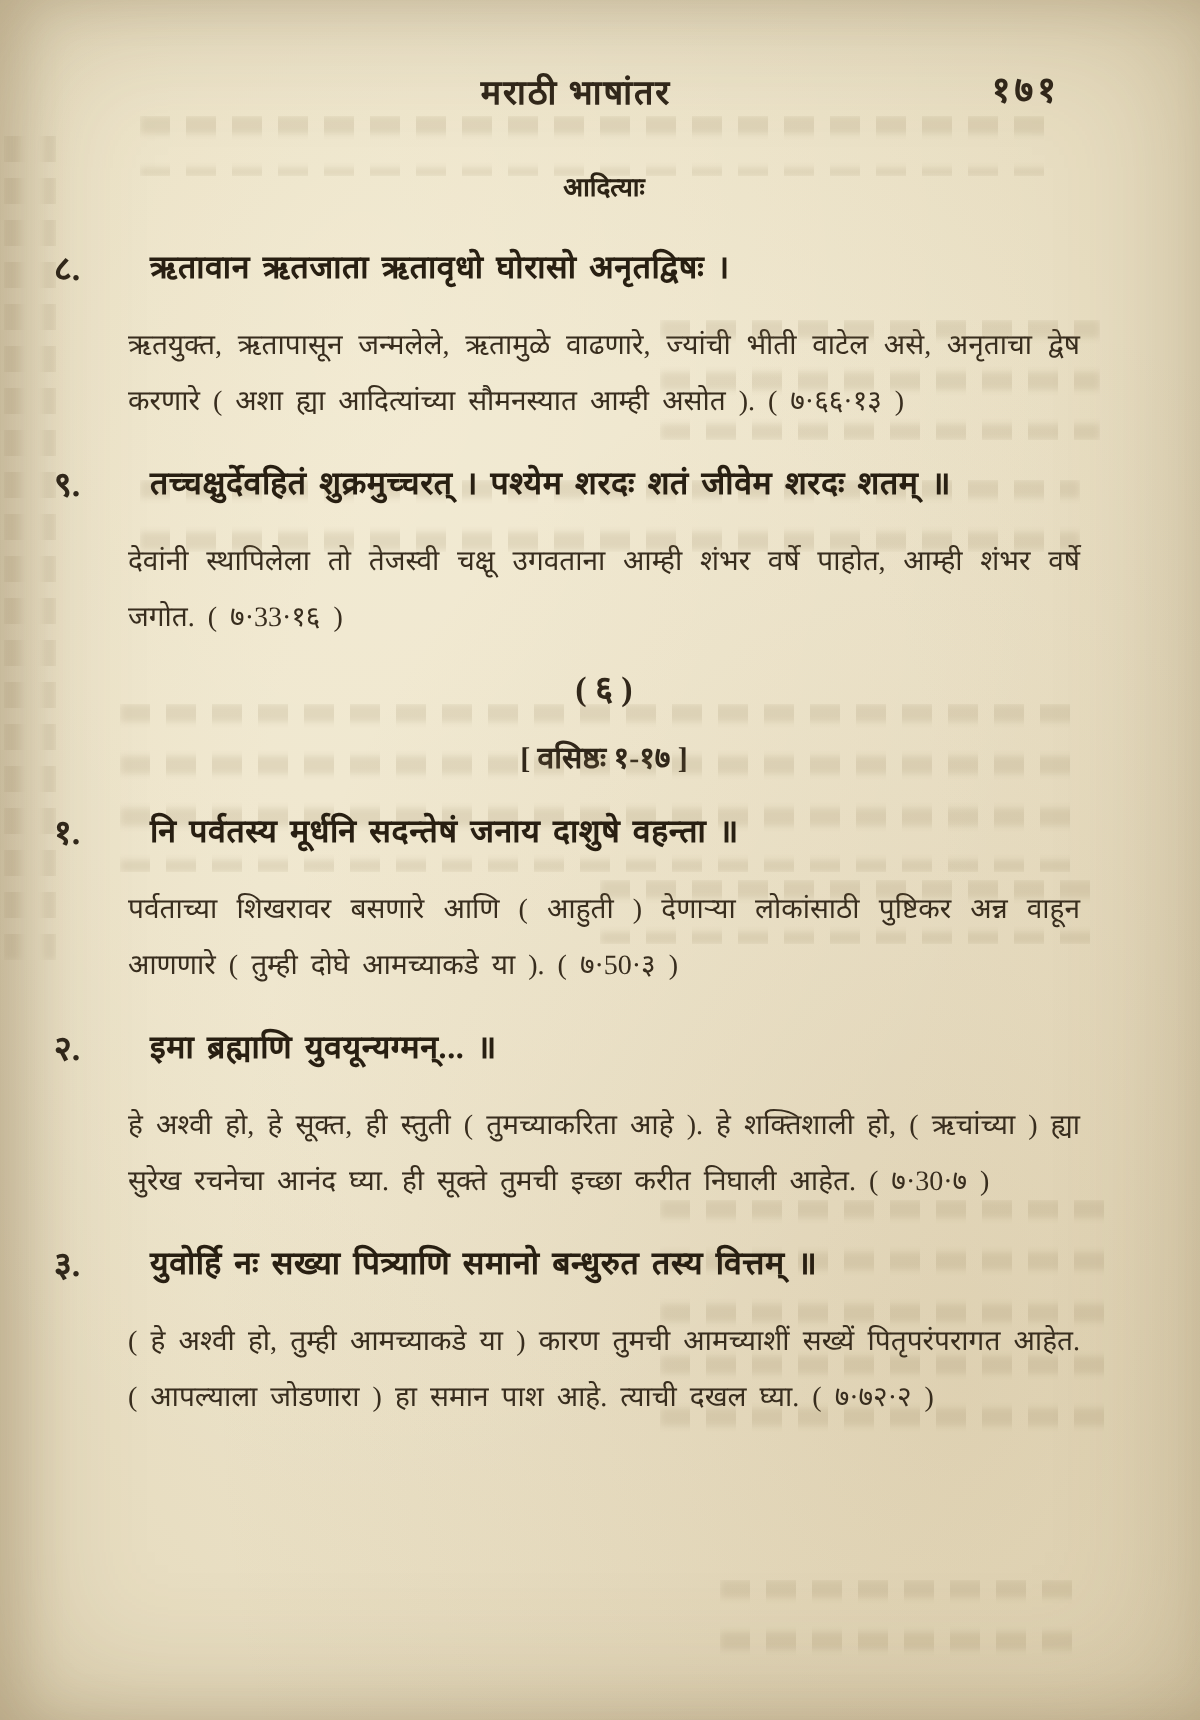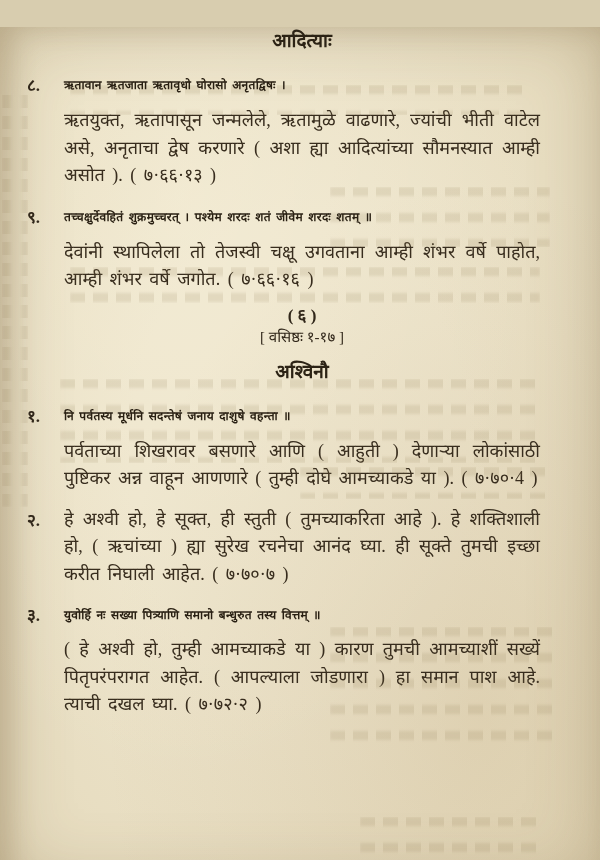--- a/index.html
+++ b/index.html
@@ -27,41 +27,41 @@
     font-size:17px;
     letter-spacing:1px;
     transform:translateX(-14px);
   }
   .page-num{
     position:absolute;right:-4px;top:32px;
     font-size:18px;font-weight:bold;letter-spacing:2px;
     transform:none;
   }
   .sec-heading{
-    margin:18px;text-align:center;font-size:19px;font-weight:bold;
+    margin:18px;text-align:center;font-size:13px;font-weight:bold;
     color:#2c2315;
   }
   .h1{margin-top:27px;}
   .h2{margin-top:11px;}
   .h3{margin-top:12px;}
   .group-num{margin-top:9px;text-align:center;font-size:17px;font-weight:bold;}
-  .attribution{text-align:center;font-size:15px;font-weight:normal;}
+  .attribution{margin-top:13px;text-align:center;font-size:15px;font-weight:bold;}
   .verse{position:relative;margin-top:13px;}
   .vnum{
     position:absolute;left:-37px;top:2px;
     font-size:17px;font-weight:bold;
   }
   .sanskrit{
-    margin:0;font-size:12px;font-weight:bold;line-height:29px;
+    margin:11px;font-size:16px;font-weight:bold;line-height:29px;
     color:#281f12;letter-spacing:0.3px;
     word-spacing:2px;
   }
   .trans{
     margin:7px 0 0 0;
-    font-size:18px;line-height:27.5px;
+    font-size:14px;line-height:27.5px;
     text-align:justify;
     color:#382d1e;
     word-spacing:3px;
   }
   .t-last{margin-top:6px;}
   
   .ghost{
     position:absolute;
     filter:blur(1.6px);
     opacity:0.5;
@@ -91,50 +91,54 @@
 
   <div class="ghost g-rows" style="left:70px;top:58px;width:460px;height:30px;"></div>
   <div class="ghost g-rows" style="left:330px;top:160px;width:220px;height:60px;"></div>
   <div class="ghost g-rows" style="left:70px;top:240px;width:470px;height:36px;"></div>
   <div class="ghost g-rows" style="left:60px;top:352px;width:480px;height:84px;"></div>
   <div class="ghost g-rows" style="left:300px;top:440px;width:250px;height:32px;"></div>
   <div class="ghost g-rows" style="left:330px;top:600px;width:230px;height:120px;"></div>
   <div class="ghost g-rows" style="left:360px;top:790px;width:180px;height:40px;"></div>
   <div class="ghost g-col" style="left:2px;top:60px;width:26px;height:420px;"></div>
 
+  <div class="running-head">
+    <span>मराठी भाषांतर</span>
+    <span class="page-num">१७१</span>
+  </div>
 
   <h2 class="sec-heading h1">आदित्याः</h2>
 
   <div class="verse">
     <span class="vnum">८.</span>
     <p class="sanskrit">ऋतावान ऋतजाता ऋतावृधो घोरासो अनृतद्विषः ।</p>
   </div>
   <p class="trans">ऋतयुक्त, ऋतापासून जन्मलेले, ऋतामुळे वाढणारे, ज्यांची भीती वाटेल असे, अनृताचा द्वेष करणारे ( अशा ह्या आदित्यांच्या सौमनस्यात आम्ही असोत ). ( ७·६६·१३ )</p>
 
 
   <div class="verse">
     <span class="vnum">९.</span>
     <p class="sanskrit">तच्चक्षुर्देवहितं शुक्रमुच्चरत् । पश्येम शरदः शतं जीवेम शरदः शतम् ॥</p>
   </div>
-  <p class="trans">देवांनी स्थापिलेला तो तेजस्वी चक्षू उगवताना आम्ही शंभर वर्षे पाहोत, आम्ही शंभर वर्षे जगोत. ( ७·६६·१६ )</p>
+  <p class="trans">देवांनी स्थापिलेला तो तेजस्वी चक्षू उगवताना आम्ही शंभर वर्षे पाहोत, आम्ही शंभर वर्षे जगोत. ( ७·33·१६ )</p>
 
   <div class="group-num">( ६ )</div>
   <div class="attribution">[ वसिष्ठः १-१७ ]</div>
-  <h2 class="sec-heading h3">अश्विनौ</h2>
 
   <div class="verse">
     <span class="vnum">१.</span>
     <p class="sanskrit">नि पर्वतस्य मूर्धनि सदन्तेषं जनाय दाशुषे वहन्ता ॥</p>
   </div>
-  <p class="trans">पर्वताच्या शिखरावर बसणारे आणि ( आहुती ) देणाऱ्या लोकांसाठी पुष्टिकर अन्न वाहून आणणारे ( तुम्ही दोघे आमच्याकडे या ). ( ७·७०·4 )</p>
+  <p class="trans">पर्वताच्या शिखरावर बसणारे आणि ( आहुती ) देणाऱ्या लोकांसाठी पुष्टिकर अन्न वाहून आणणारे ( तुम्ही दोघे आमच्याकडे या ). ( ७·50·३ )</p>
 
   <div class="verse">
     <span class="vnum">२.</span>
+    <p class="sanskrit">इमा ब्रह्माणि युवयून्यग्मन्... ॥</p>
   </div>
-  <p class="trans">हे अश्वी हो, हे सूक्त, ही स्तुती ( तुमच्याकरिता आहे ). हे शक्तिशाली हो, ( ऋचांच्या ) ह्या सुरेख रचनेचा आनंद घ्या. ही सूक्ते तुमची इच्छा करीत निघाली आहेत. ( ७·७०·७ )</p>
+  <p class="trans">हे अश्वी हो, हे सूक्त, ही स्तुती ( तुमच्याकरिता आहे ). हे शक्तिशाली हो, ( ऋचांच्या ) ह्या सुरेख रचनेचा आनंद घ्या. ही सूक्ते तुमची इच्छा करीत निघाली आहेत. ( ७·30·७ )</p>
 
   <div class="verse">
     <span class="vnum">३.</span>
     <p class="sanskrit">युवोर्हि नः सख्या पित्र्याणि समानो बन्धुरुत तस्य वित्तम् ॥</p>
   </div>
   <p class="trans t-last">( हे अश्वी हो, तुम्ही आमच्याकडे या ) कारण तुमची आमच्याशीं सख्यें पितृपरंपरागत आहेत. ( आपल्याला जोडणारा ) हा समान पाश आहे. त्याची दखल घ्या. ( ७·७२·२ )</p>
 
 </div>
 
 </body></html>

